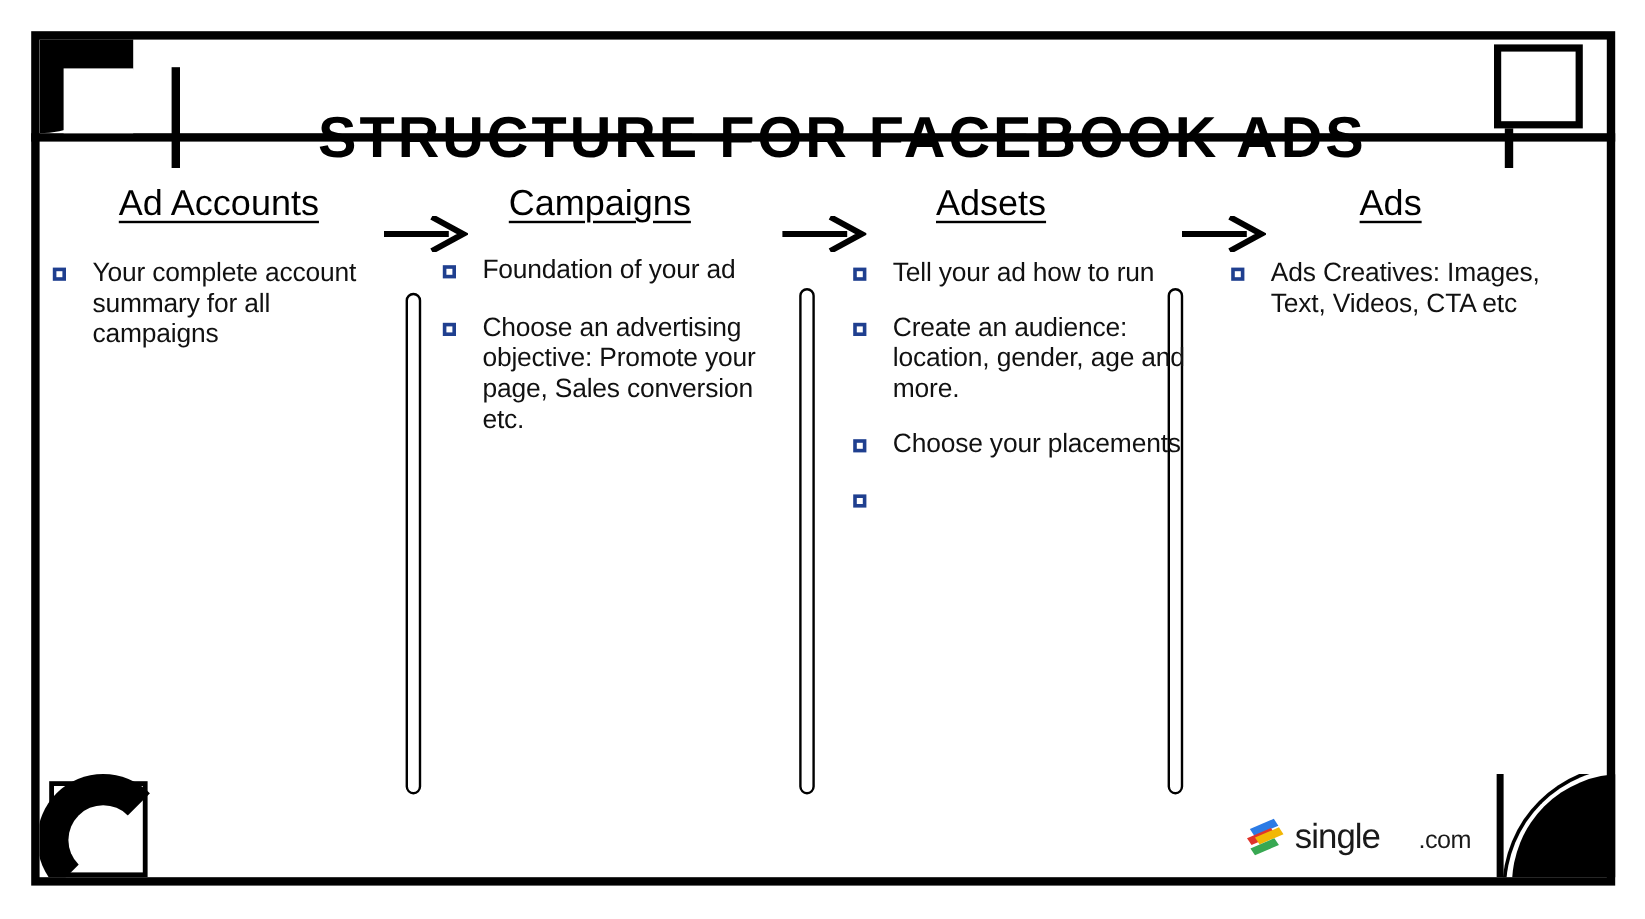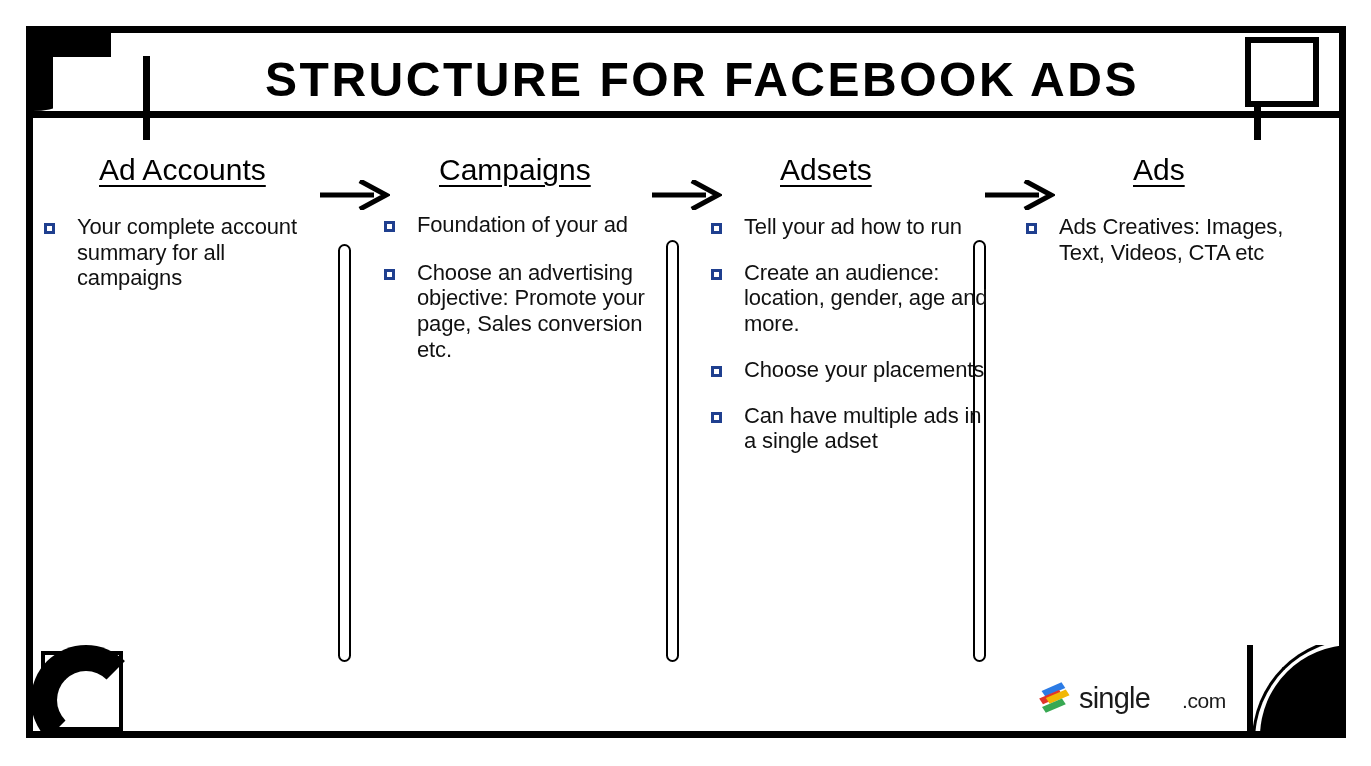--- a/index.html
+++ b/index.html
@@ -42,21 +42,21 @@
 
   .header-title-box {
     position: absolute;
     left: 117px;
     top: 30px;
     width: 1118px;
     height: 84px;
     border-left: 7px solid #000000;
     border-right: 7px solid #000000;
     display: flex;
-    align-items: flex-start;
+    align-items: flex-end;
     justify-content: center;
   }
 
   .header-title {
     font-family: "Liberation Sans", sans-serif;
     font-size: 48px;
     font-weight: bold;
     letter-spacing: 2.5px;
     color: #000000;
     line-height: 1;
@@ -177,21 +177,21 @@
     top: 140px;
     width: 1094px;
     height: 560px;
   }
 
   .col {
     position: absolute;
     top: 0;
   }
   .col-0 { left: 8px;    width: 290px; }
-  .col-1 { left: 348px;  width: 300px; }
+  .col-1 { left: 333px;  width: 300px; }
   .col-2 { left: 675px;  width: 290px; }
   .col-3 { left: 990px;  width: 300px; }
 
   .col-header {
     position: relative;
     height: 60px;
     display: flex;
     align-items: center;
     justify-content: center;
   }
@@ -389,21 +389,20 @@
         <li class="bullet-item">
           <span class="bullet-marker"></span>
           <span>Create an audience: location, gender, age and more.</span>
         </li>
         <li class="bullet-item">
           <span class="bullet-marker"></span>
           <span>Choose your placements</span>
         </li>
         <li class="bullet-item">
           <span class="bullet-marker"></span>
-          <span>Can have multiple ads in a single adset</span>
         </li>
       </ul>
     </div>
 
     <div class="col col-3">
       <div class="col-header">
         <span class="col-title">Ads</span>
       </div>
       <ul class="bullets">
         <li class="bullet-item">

